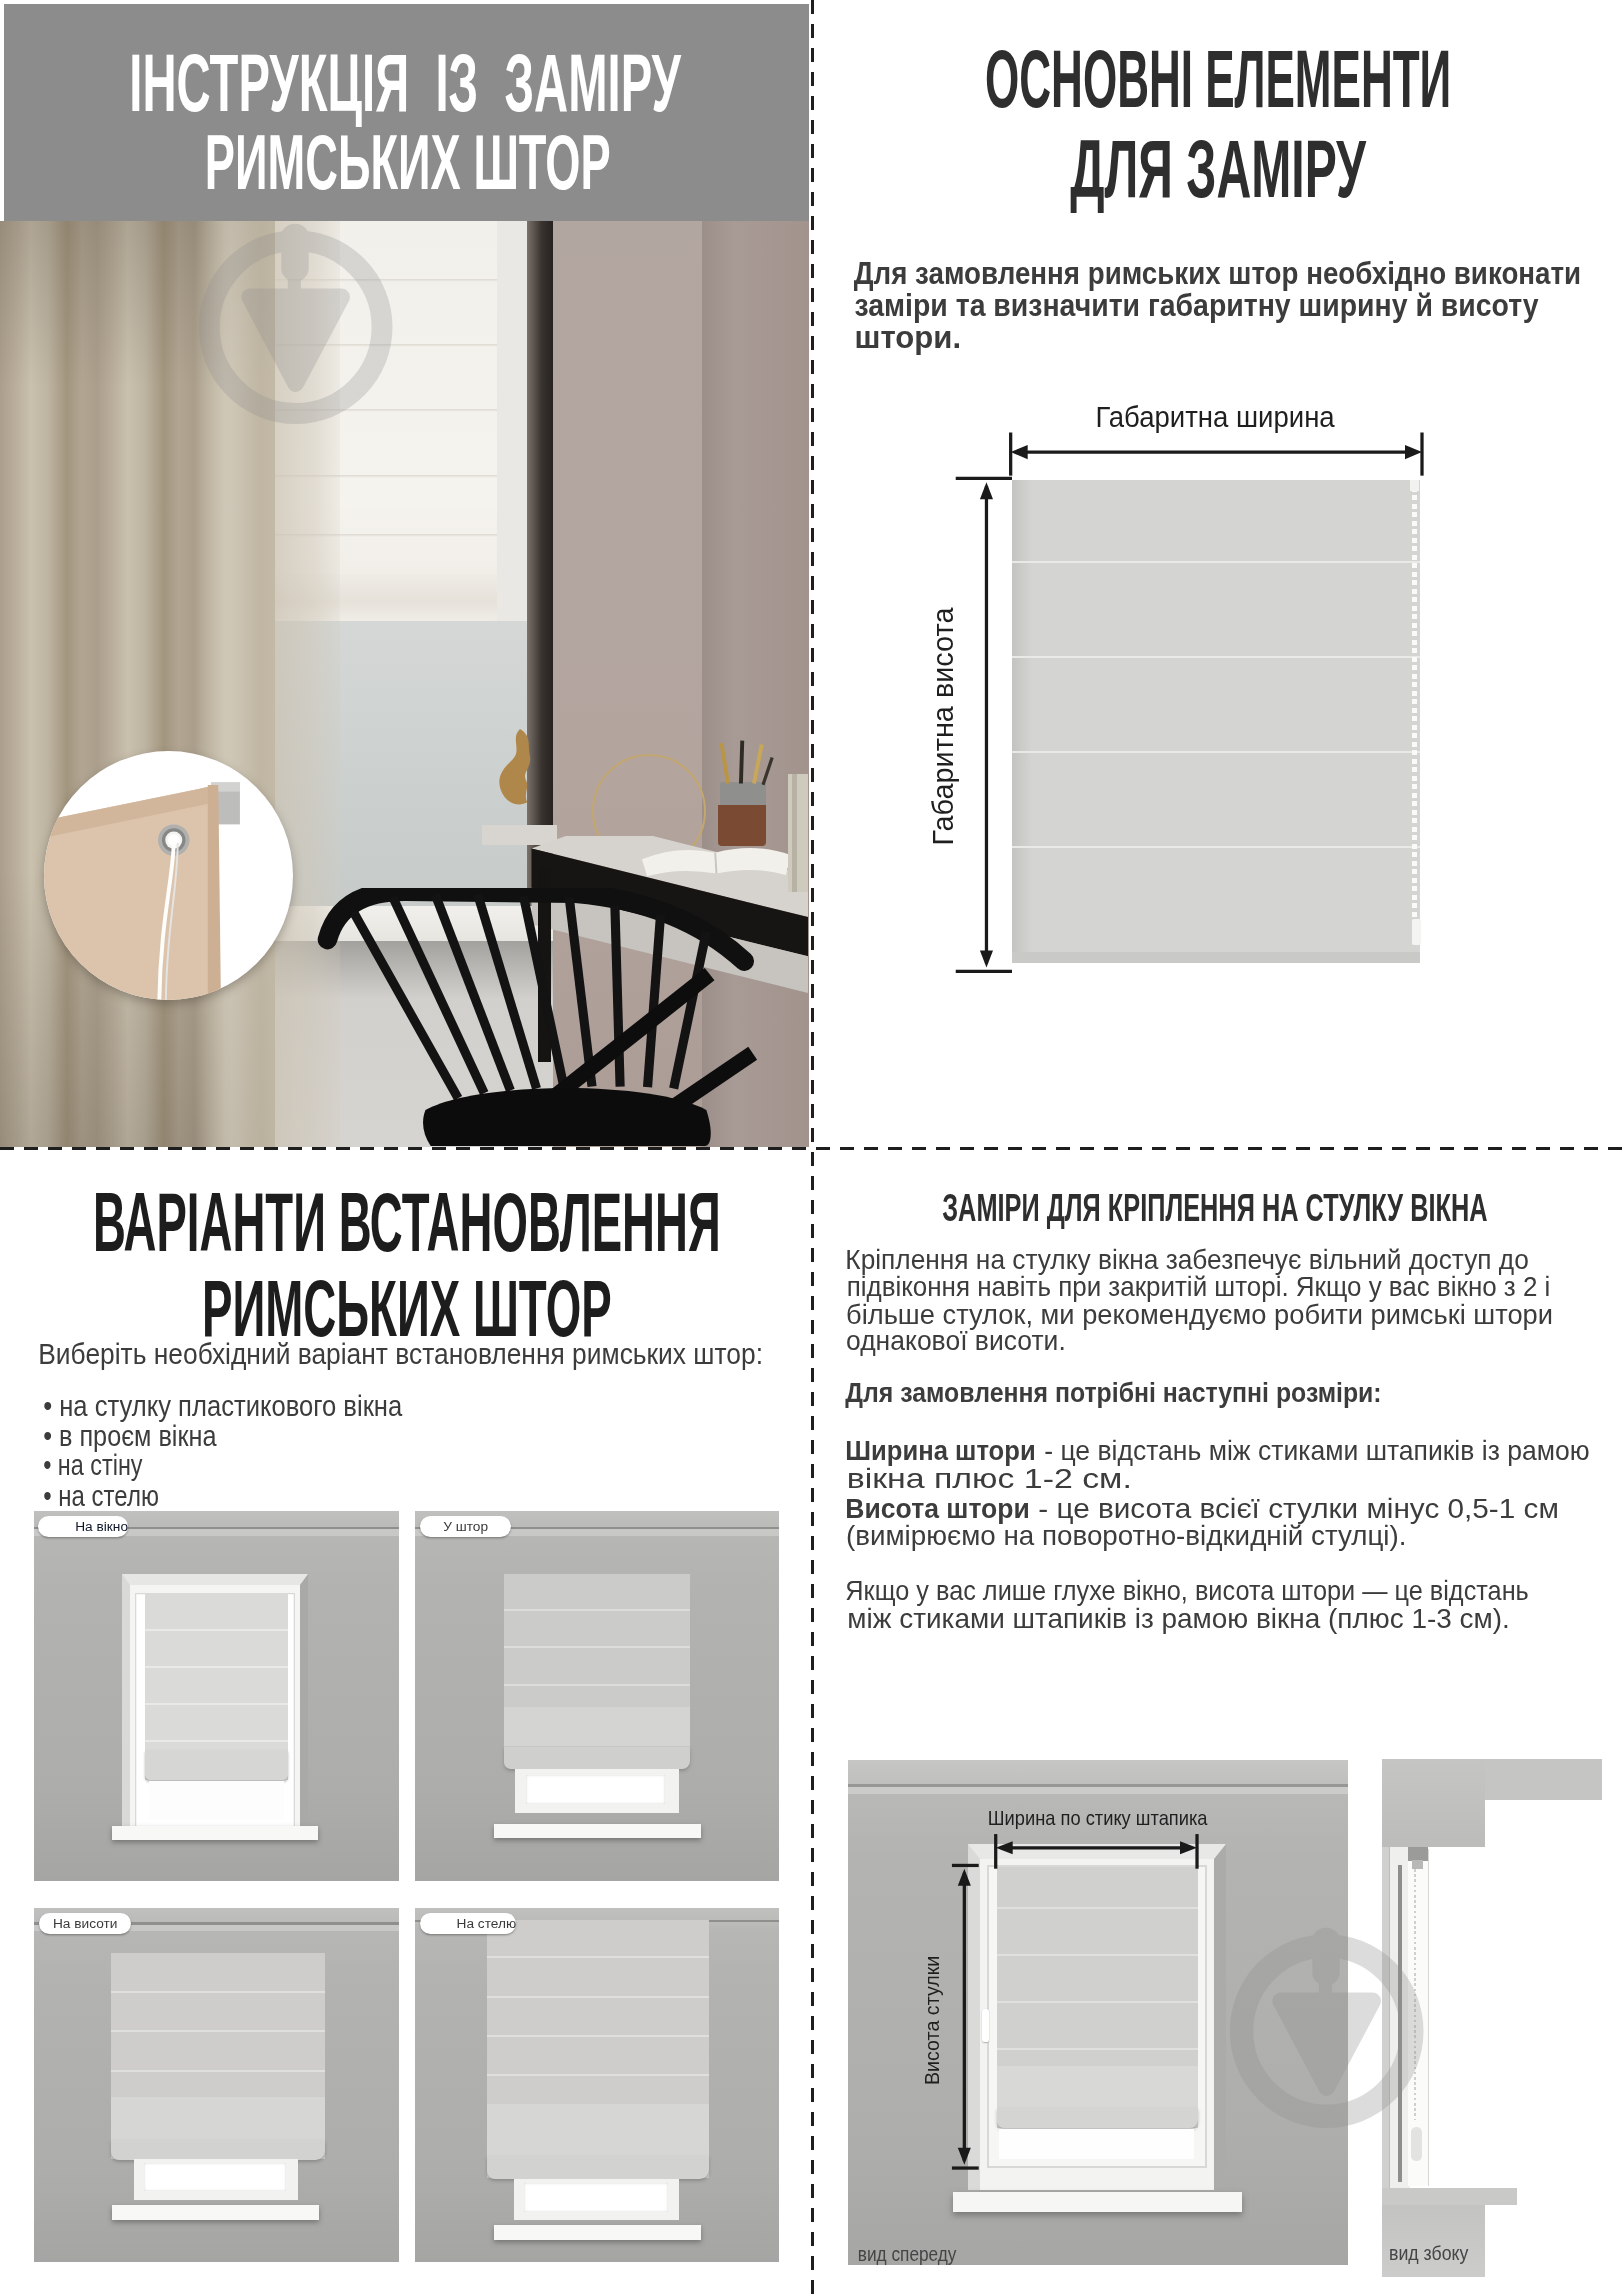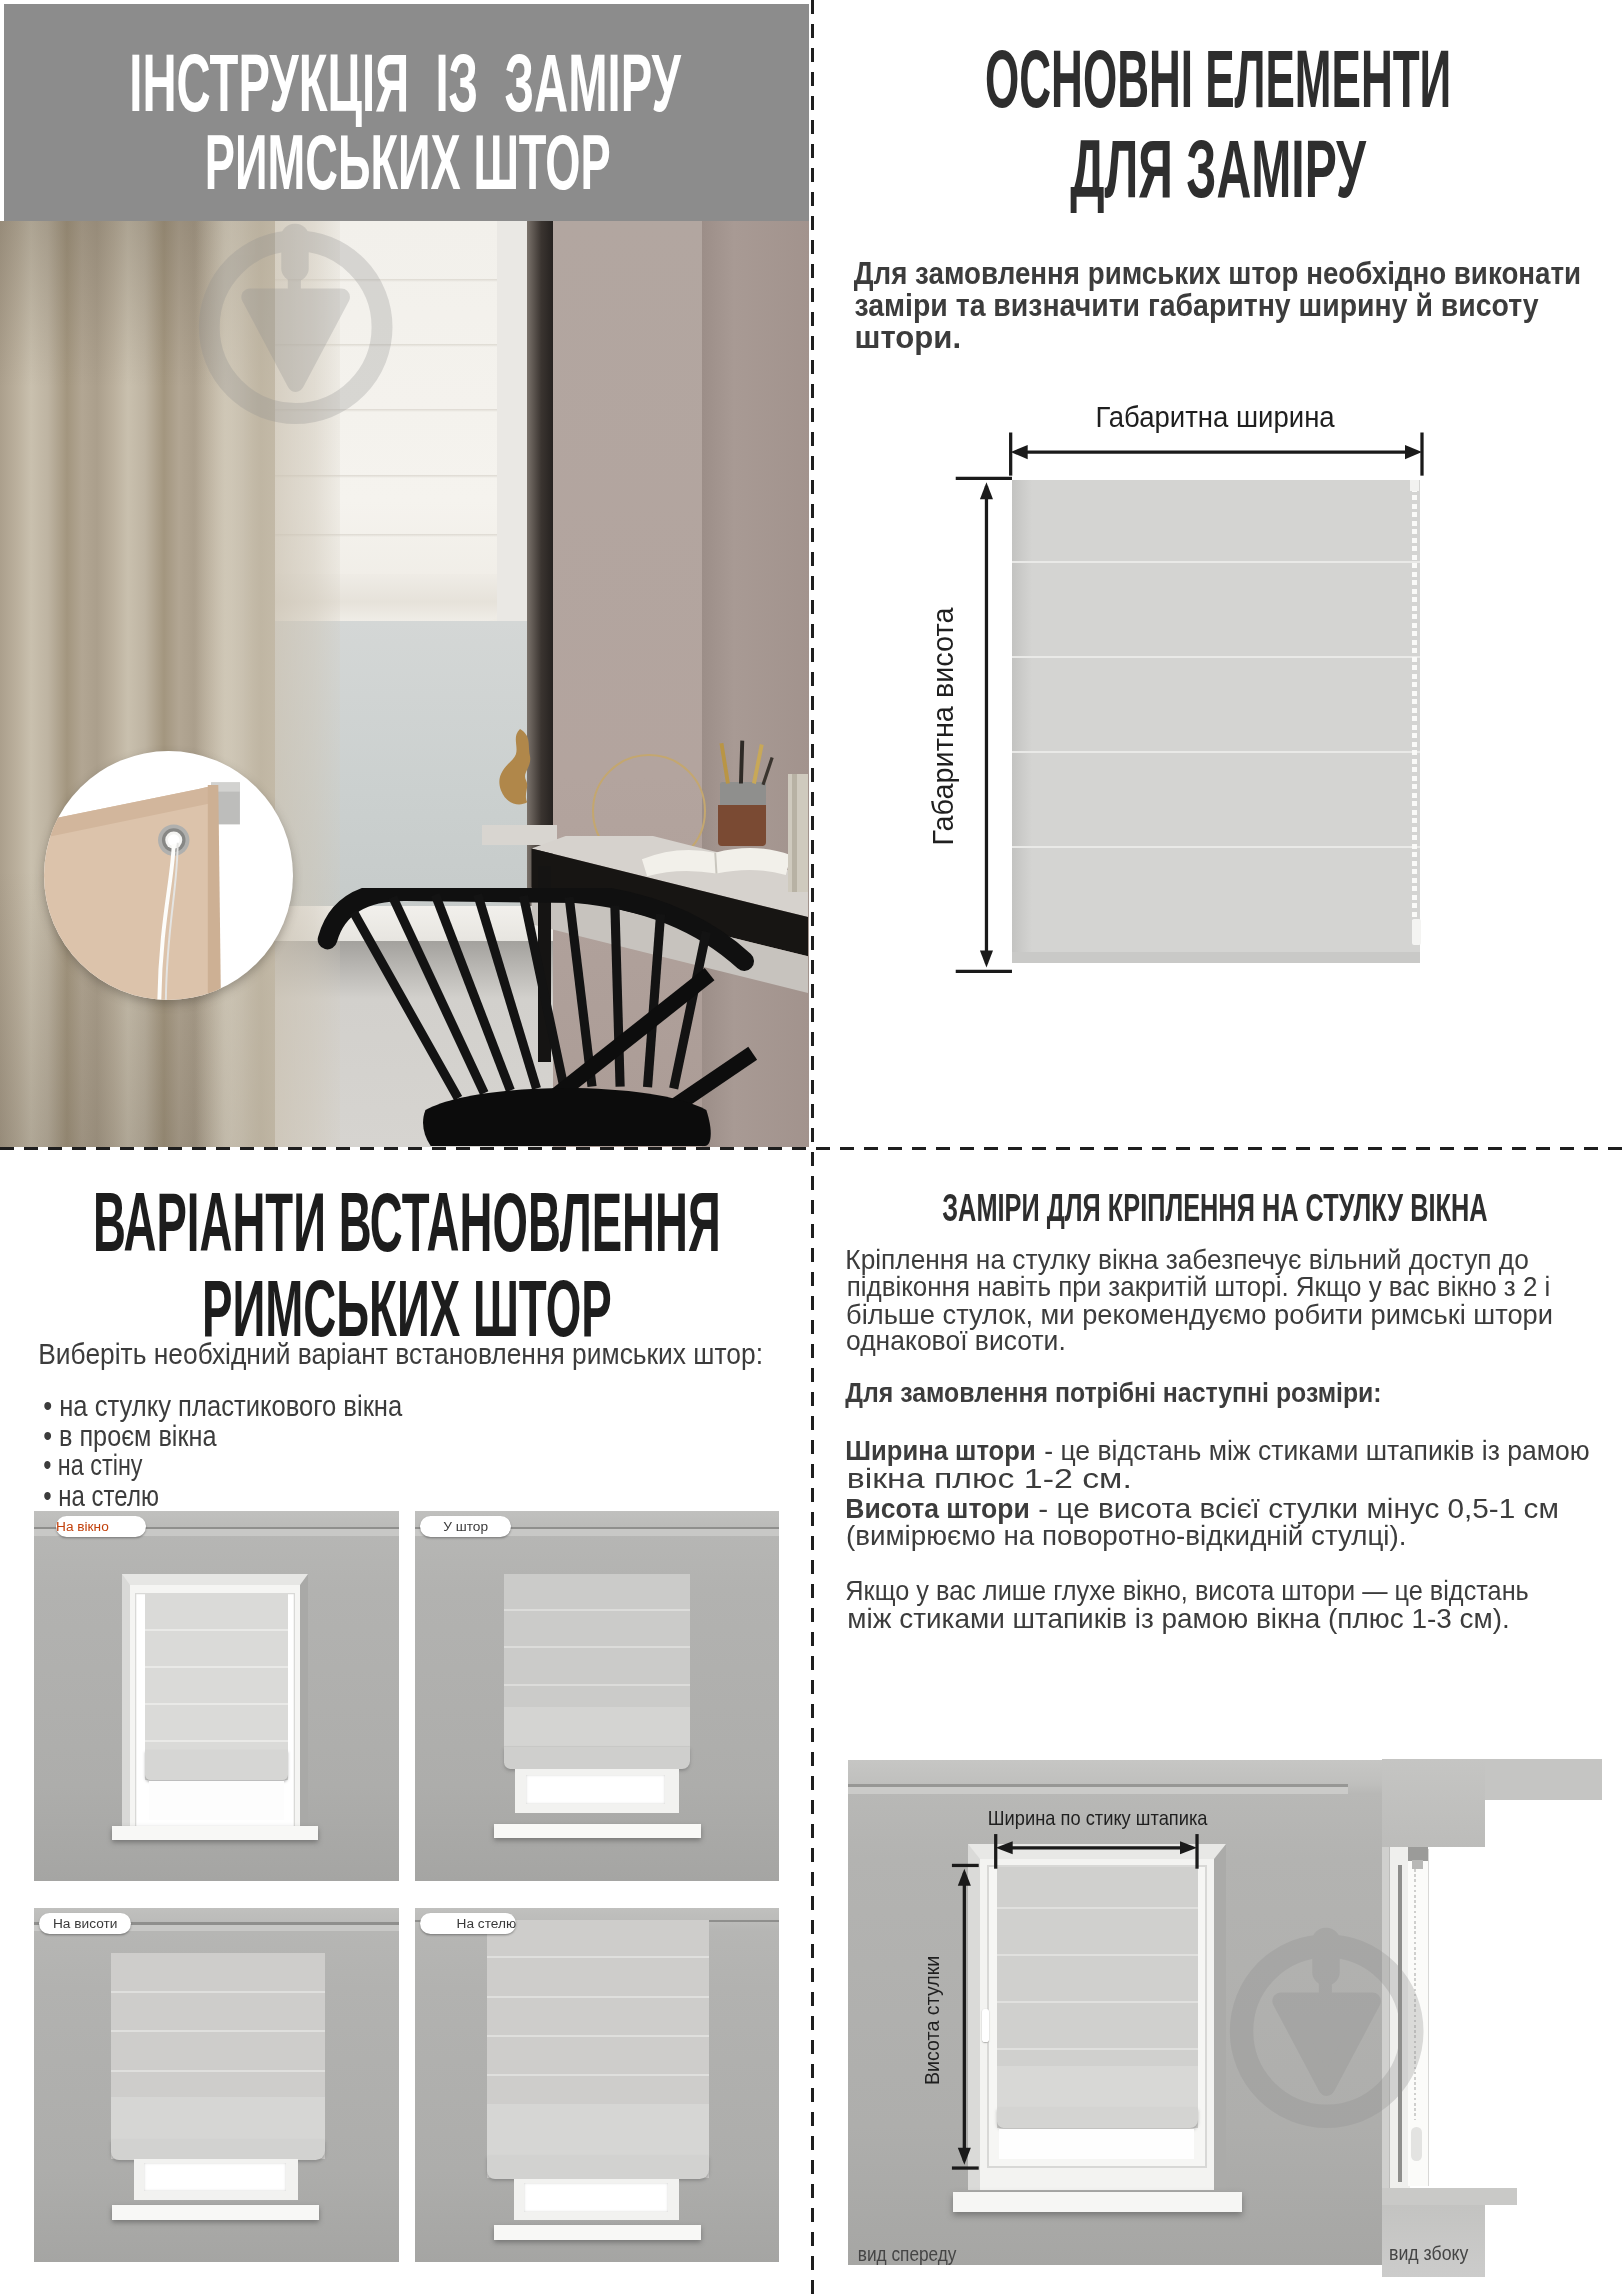--- a/index.html
+++ b/index.html
@@ -212,21 +212,21 @@
   <div class="abs" style="left:111px;top:118px;width:143px;height:2px;background:#e9e9e7;"></div>
   <div class="abs" style="left:111px;top:155px;width:143px;height:2px;background:#e9e9e7;"></div>
   <div class="abs" style="left:111px;top:192px;width:143px;height:2px;background:#e9e9e7;"></div>
   <div class="abs" style="left:111px;top:229px;width:143px;height:2px;background:#e9e9e7;"></div>
   <div class="abs" style="left:111px;top:239px;width:143px;height:30px;background:#d6d6d4;border-radius:0 0 5.2px 5.2px;box-shadow:0 2px 2.6px rgba(90,90,90,0.45);"></div>
 
   <div class="abs" style="left:115px;top:270px;width:135px;height:39px;background:#fdfdfd;"></div>
 
   <div class="abs" style="left:78px;top:315px;width:206px;height:13.7px;background:#f8f8f6;box-shadow:0 2.6px 5.2px rgba(70,70,70,0.5);"></div>
 
-  <div class="abs" style="left:22px;top:4.6px;width:90px;height:21px;background:#ffffff;border-radius:11px;box-shadow:0 1.3px 2px rgba(60,60,60,0.45);font-size:13.7px;color:#c2410c;text-align:left;line-height:21.6px;">На вікно</div>
+  <div class="abs" style="left:4px;top:4.6px;width:90px;height:21px;background:#ffffff;border-radius:11px;box-shadow:0 1.3px 2px rgba(60,60,60,0.45);font-size:13.7px;color:#0f172a;text-align:right;line-height:21.6px;">На вікно</div>
 </div>
 
 <div class="abs" style="left:415px;top:1511px;width:364px;height:370px;overflow:hidden;background:linear-gradient(180deg,#c0c0be 0px,#bbbbb9 15.7px,#b6b6b4 26px,#b2b2b0 79px,#adadab 275px,#a5a5a3 370px);">
   <div class="abs" style="left:0;top:15.7px;width:364px;height:2.6px;background:#8f8f8d;"></div>
   <div class="abs" style="left:0;top:18.3px;width:364px;height:6.5px;background:#c8c8c6;"></div>
 
   <div class="abs" style="left:89px;top:63px;width:186px;height:186px;background:#cbcbc9;"></div>
   <div class="abs" style="left:89px;top:98px;width:186px;height:2px;background:#dcdcda;"></div>
   <div class="abs" style="left:89px;top:135px;width:186px;height:2px;background:#dcdcda;"></div>
   <div class="abs" style="left:89px;top:173px;width:186px;height:2px;background:#dcdcda;"></div>
@@ -294,21 +294,21 @@
     <text x="355" y="352" textLength="834" lengthAdjust="spacingAndGlyphs">- це відстань між стиками штапиків із рамою</text>
     <text x="53" y="394" textLength="436" lengthAdjust="spacingAndGlyphs">вікна плюс 1-2 см.</text>
     <text x="51" y="440" textLength="282" lengthAdjust="spacingAndGlyphs" font-weight="bold">Висота штори</text>
     <text x="346" y="440" textLength="796" lengthAdjust="spacingAndGlyphs">- це висота всієї стулки мінус 0,5-1 см</text>
     <text x="52" y="482" textLength="857" lengthAdjust="spacingAndGlyphs">(вимірюємо на поворотно-відкидній стулці).</text>
     <text x="51" y="566" textLength="1045" lengthAdjust="spacingAndGlyphs">Якщо у вас лише глухе вікно, висота штори — це відстань</text>
     <text x="54" y="608" textLength="1013" lengthAdjust="spacingAndGlyphs">між стиками штапиків із рамою вікна (плюс 1-3 см).</text>
   </g>
 </svg>
 
-<div class="abs" style="left:848px;top:1760px;width:540px;height:505px;overflow:hidden;background:linear-gradient(180deg,#c6c6c4 0px,#c0c0be 22px,#b8b8b6 34px,#b3b3b1 98px,#aeaeac 366px,#a6a6a4 505px);">
+<div class="abs" style="left:848px;top:1760px;width:500px;height:505px;overflow:hidden;background:linear-gradient(180deg,#c6c6c4 0px,#c0c0be 22px,#b8b8b6 34px,#b3b3b1 98px,#aeaeac 366px,#a6a6a4 505px);">
   <div class="abs" style="left:0;top:23.6px;width:500px;height:3.3px;background:#979795;"></div>
   <div class="abs" style="left:0;top:27px;width:500px;height:7.2px;background:#cbcbc9;"></div>
 
   <div class="abs" style="left:120px;top:84px;width:258px;height:346px;border-top:15.7px solid #e8e8e6;border-left:12.4px solid #dadad8;border-right:12.4px solid #ababa9;box-sizing:border-box;background:#f3f3f1;"></div>
 
   <div class="abs" style="left:139px;top:105px;width:220px;height:303px;background:#f6f6f4;box-shadow:inset 0 0 0 2px #d8d8d6;"></div>
 
   <div class="abs" style="left:149px;top:107px;width:201px;height:261px;background:#d0d0ce;"></div>
   <div class="abs" style="left:149px;top:147px;width:201px;height:2px;background:#e0e0de;"></div>
   <div class="abs" style="left:149px;top:194px;width:201px;height:2px;background:#e0e0de;"></div>

